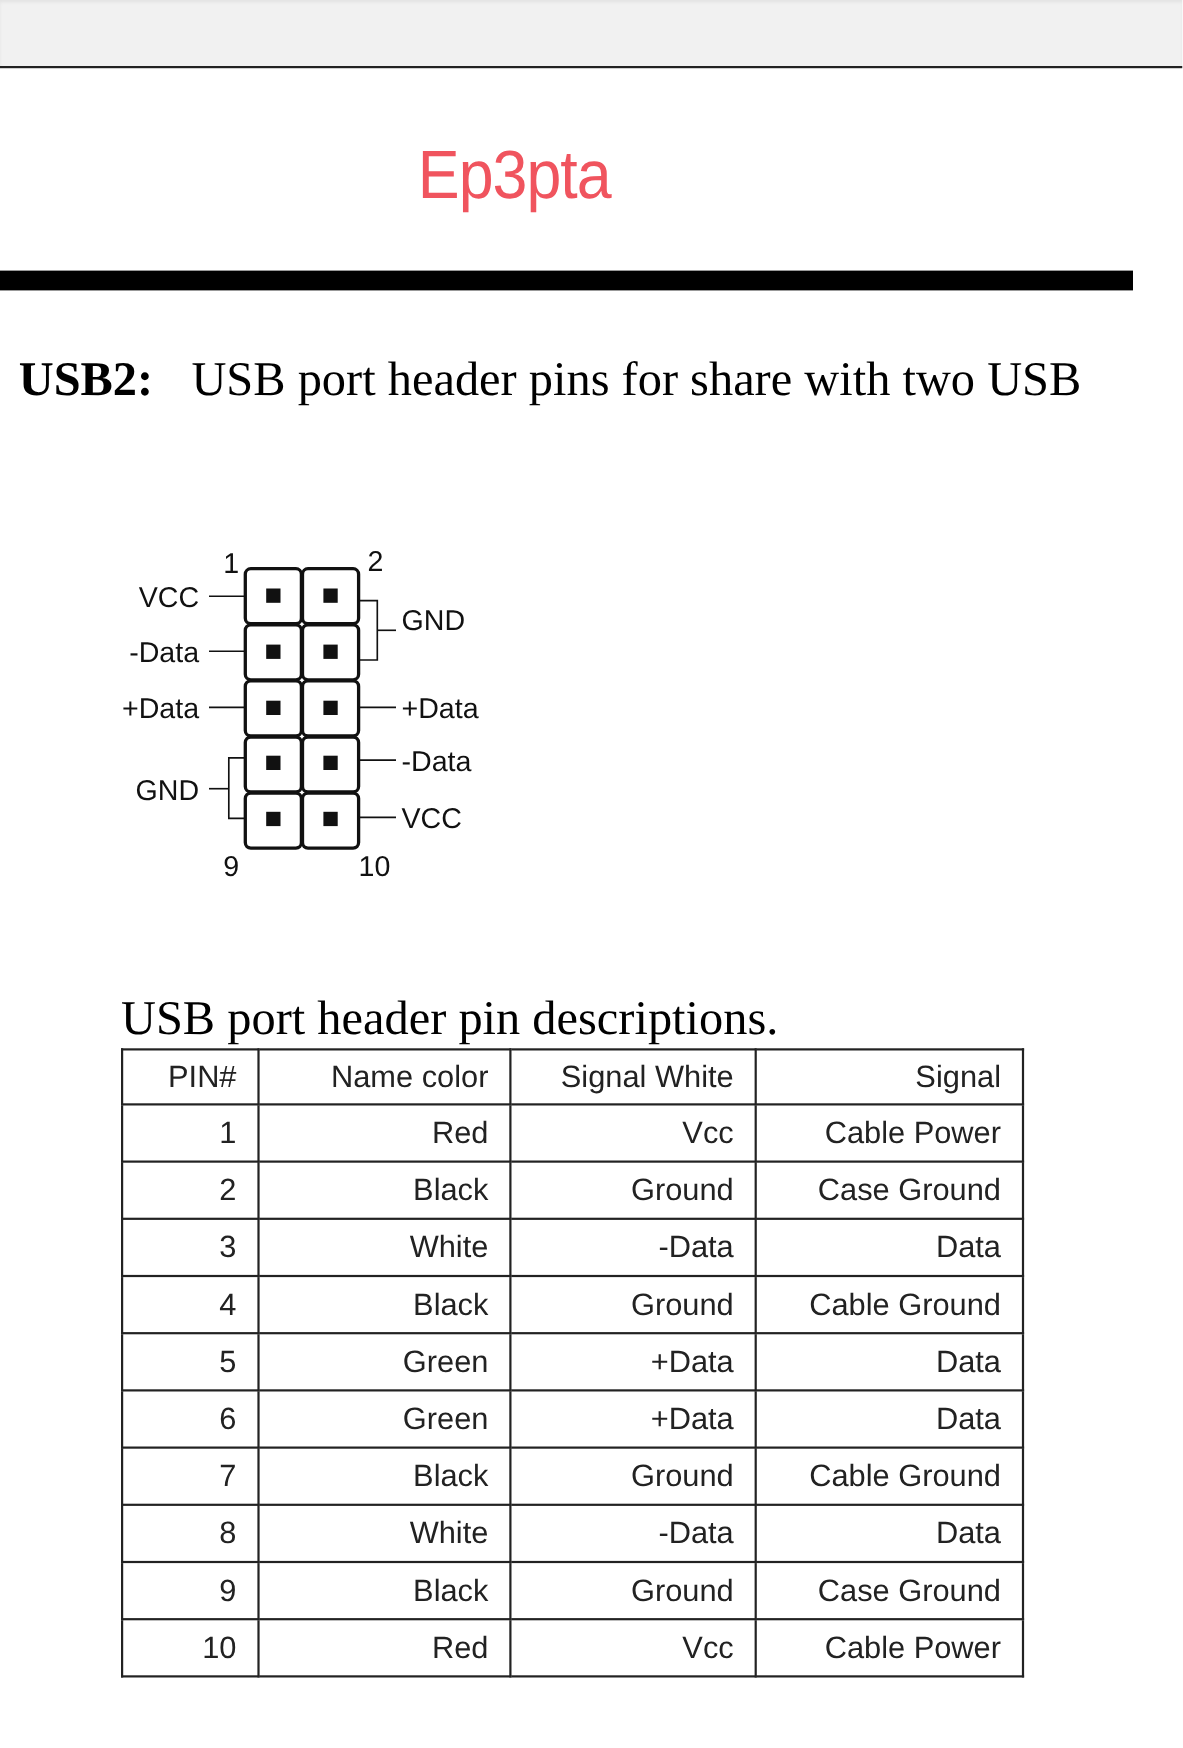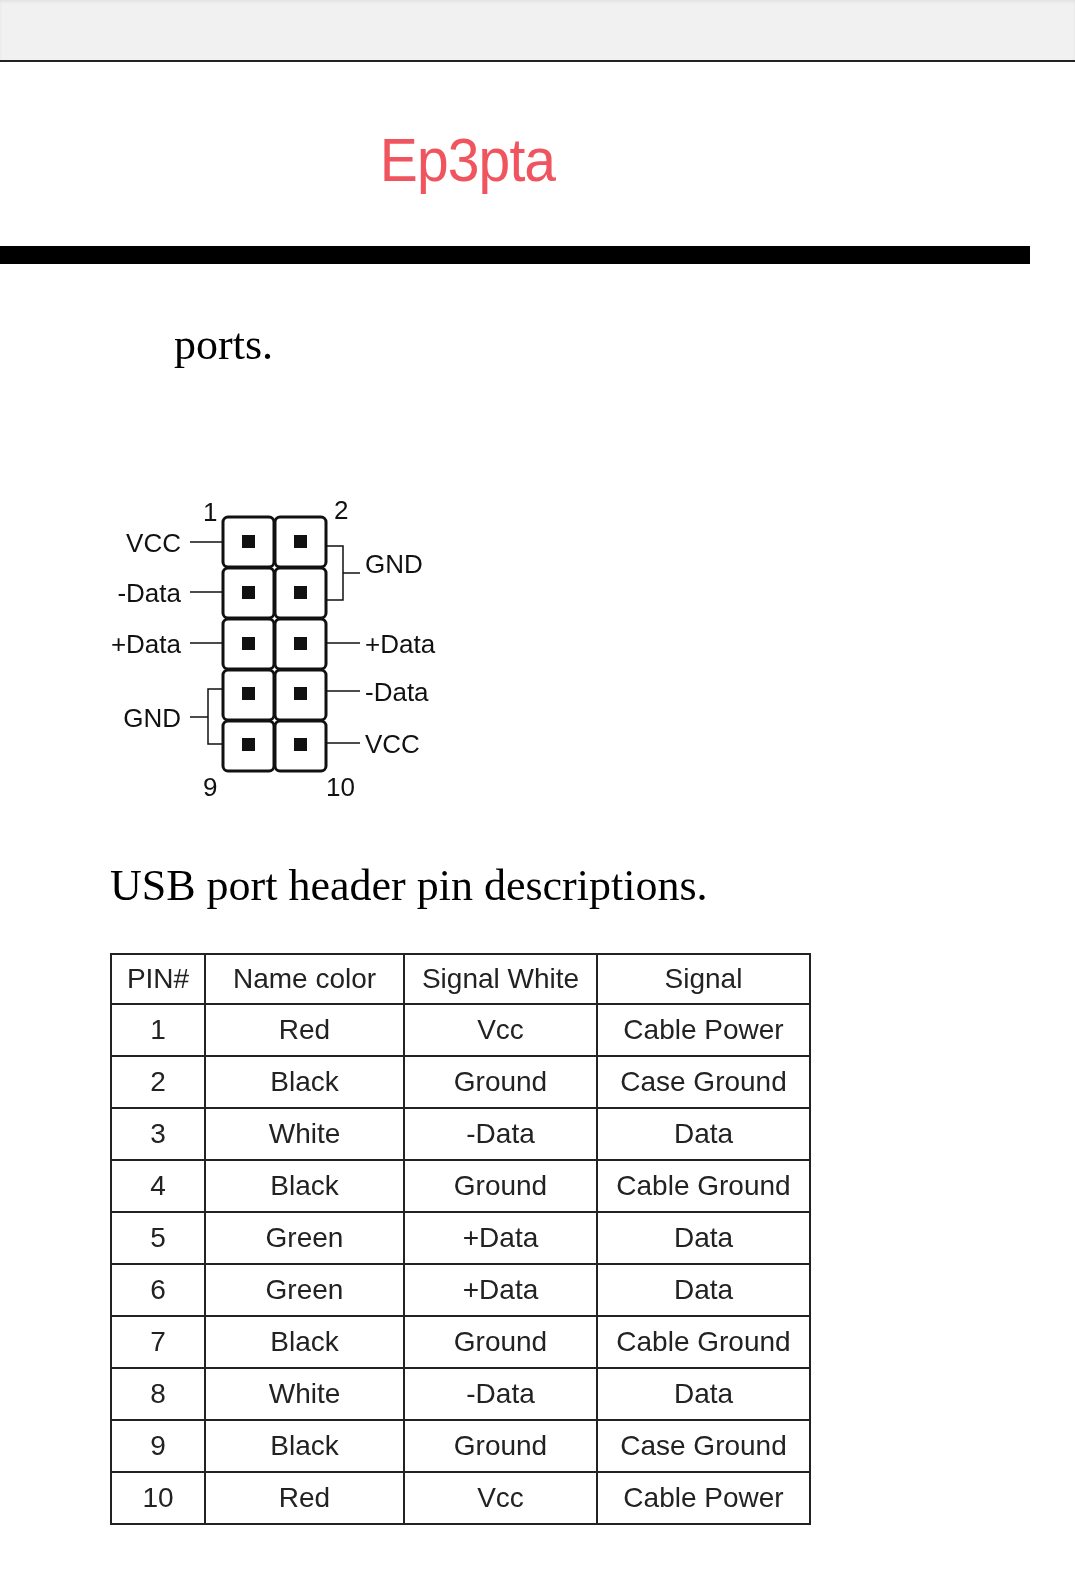--- a/index.html
+++ b/index.html
@@ -5,37 +5,37 @@
   html, body { margin: 0; padding: 0; }
   body { width: 1075px; height: 1589px; background: #ffffff; position: relative; overflow: hidden; font-family: "Liberation Sans", sans-serif; color: #111; }
   .topbar { position: absolute; left: 0; top: 0; width: 1075px; height: 60px; background: #f1f1f1; border-bottom: 2px solid #222; box-shadow: inset 0 2px 3px rgba(0,0,0,0.06); }
   .title { position: absolute; left: 0; width: 935px; top: 124px; text-align: center; font-family: "Liberation Sans", sans-serif; font-size: 62px; color: #f0545e; letter-spacing: -1px; transform: scaleX(0.92); transform-origin: 50% 50%; }
   .thickrule { position: absolute; left: 0; top: 246px; width: 1030px; height: 18px; background: #000; }
   .heading { position: absolute; left: 17px; top: 312px; font-family: "Liberation Serif", serif; font-size: 44px; line-height: 66px; color: #000; }
   .heading .label { font-weight: bold; display: inline-block; width: 157px; }
   .heading .line2 { padding-left: 157px; }
   .diagram { position: absolute; left: 100px; top: 490px; width: 380px; height: 330px; }
   .diagram svg text { font-family: "Liberation Sans", sans-serif; font-size: 26px; fill: #111; }
-  .subheading { position: absolute; left: 110px; top: 860px; font-family: "Liberation Serif", serif; font-size: 44px; color: #000; }
+  .subheading { position: absolute; left: 110px; top: 900px; font-family: "Liberation Serif", serif; font-size: 44px; color: #000; }
   table.pins { position: absolute; left: 110px; top: 953px; border-collapse: collapse; font-family: "Liberation Sans", sans-serif; font-size: 28px; color: #222; }
-  table.pins td, table.pins th { border: 2px solid #222; padding: 0 4px; text-align: center; font-weight: normal; height: 50px; }
+  table.pins td, table.pins th { border: 2px solid #222; padding: 0 19px; text-align: right; font-weight: normal; height: 50px; }
   table.pins th { height: 48px; }
   .c0 { width: 84px; } .c1 { width: 189px; } .c2 { width: 183px; } .c3 { width: 203px; }
 </style>
 </head>
 <body>
 
 <div class="topbar"></div>
 
 <div class="title">Ep3pta</div>
 
 <div class="thickrule"></div>
 
 <div class="heading">
-  <div class="line2">ports.</div>
+  <div><span class="label">USB2:</span><span>USB port header pins for share with two USB</span></div>
 </div>
 
 <div class="diagram">
   <svg width="380" height="330" viewBox="0 0 380 330">
 
     <text x="103" y="31">1</text>
     <text x="234" y="29">2</text>
     <text x="103" y="306">9</text>
     <text x="226" y="306">10</text>
 

